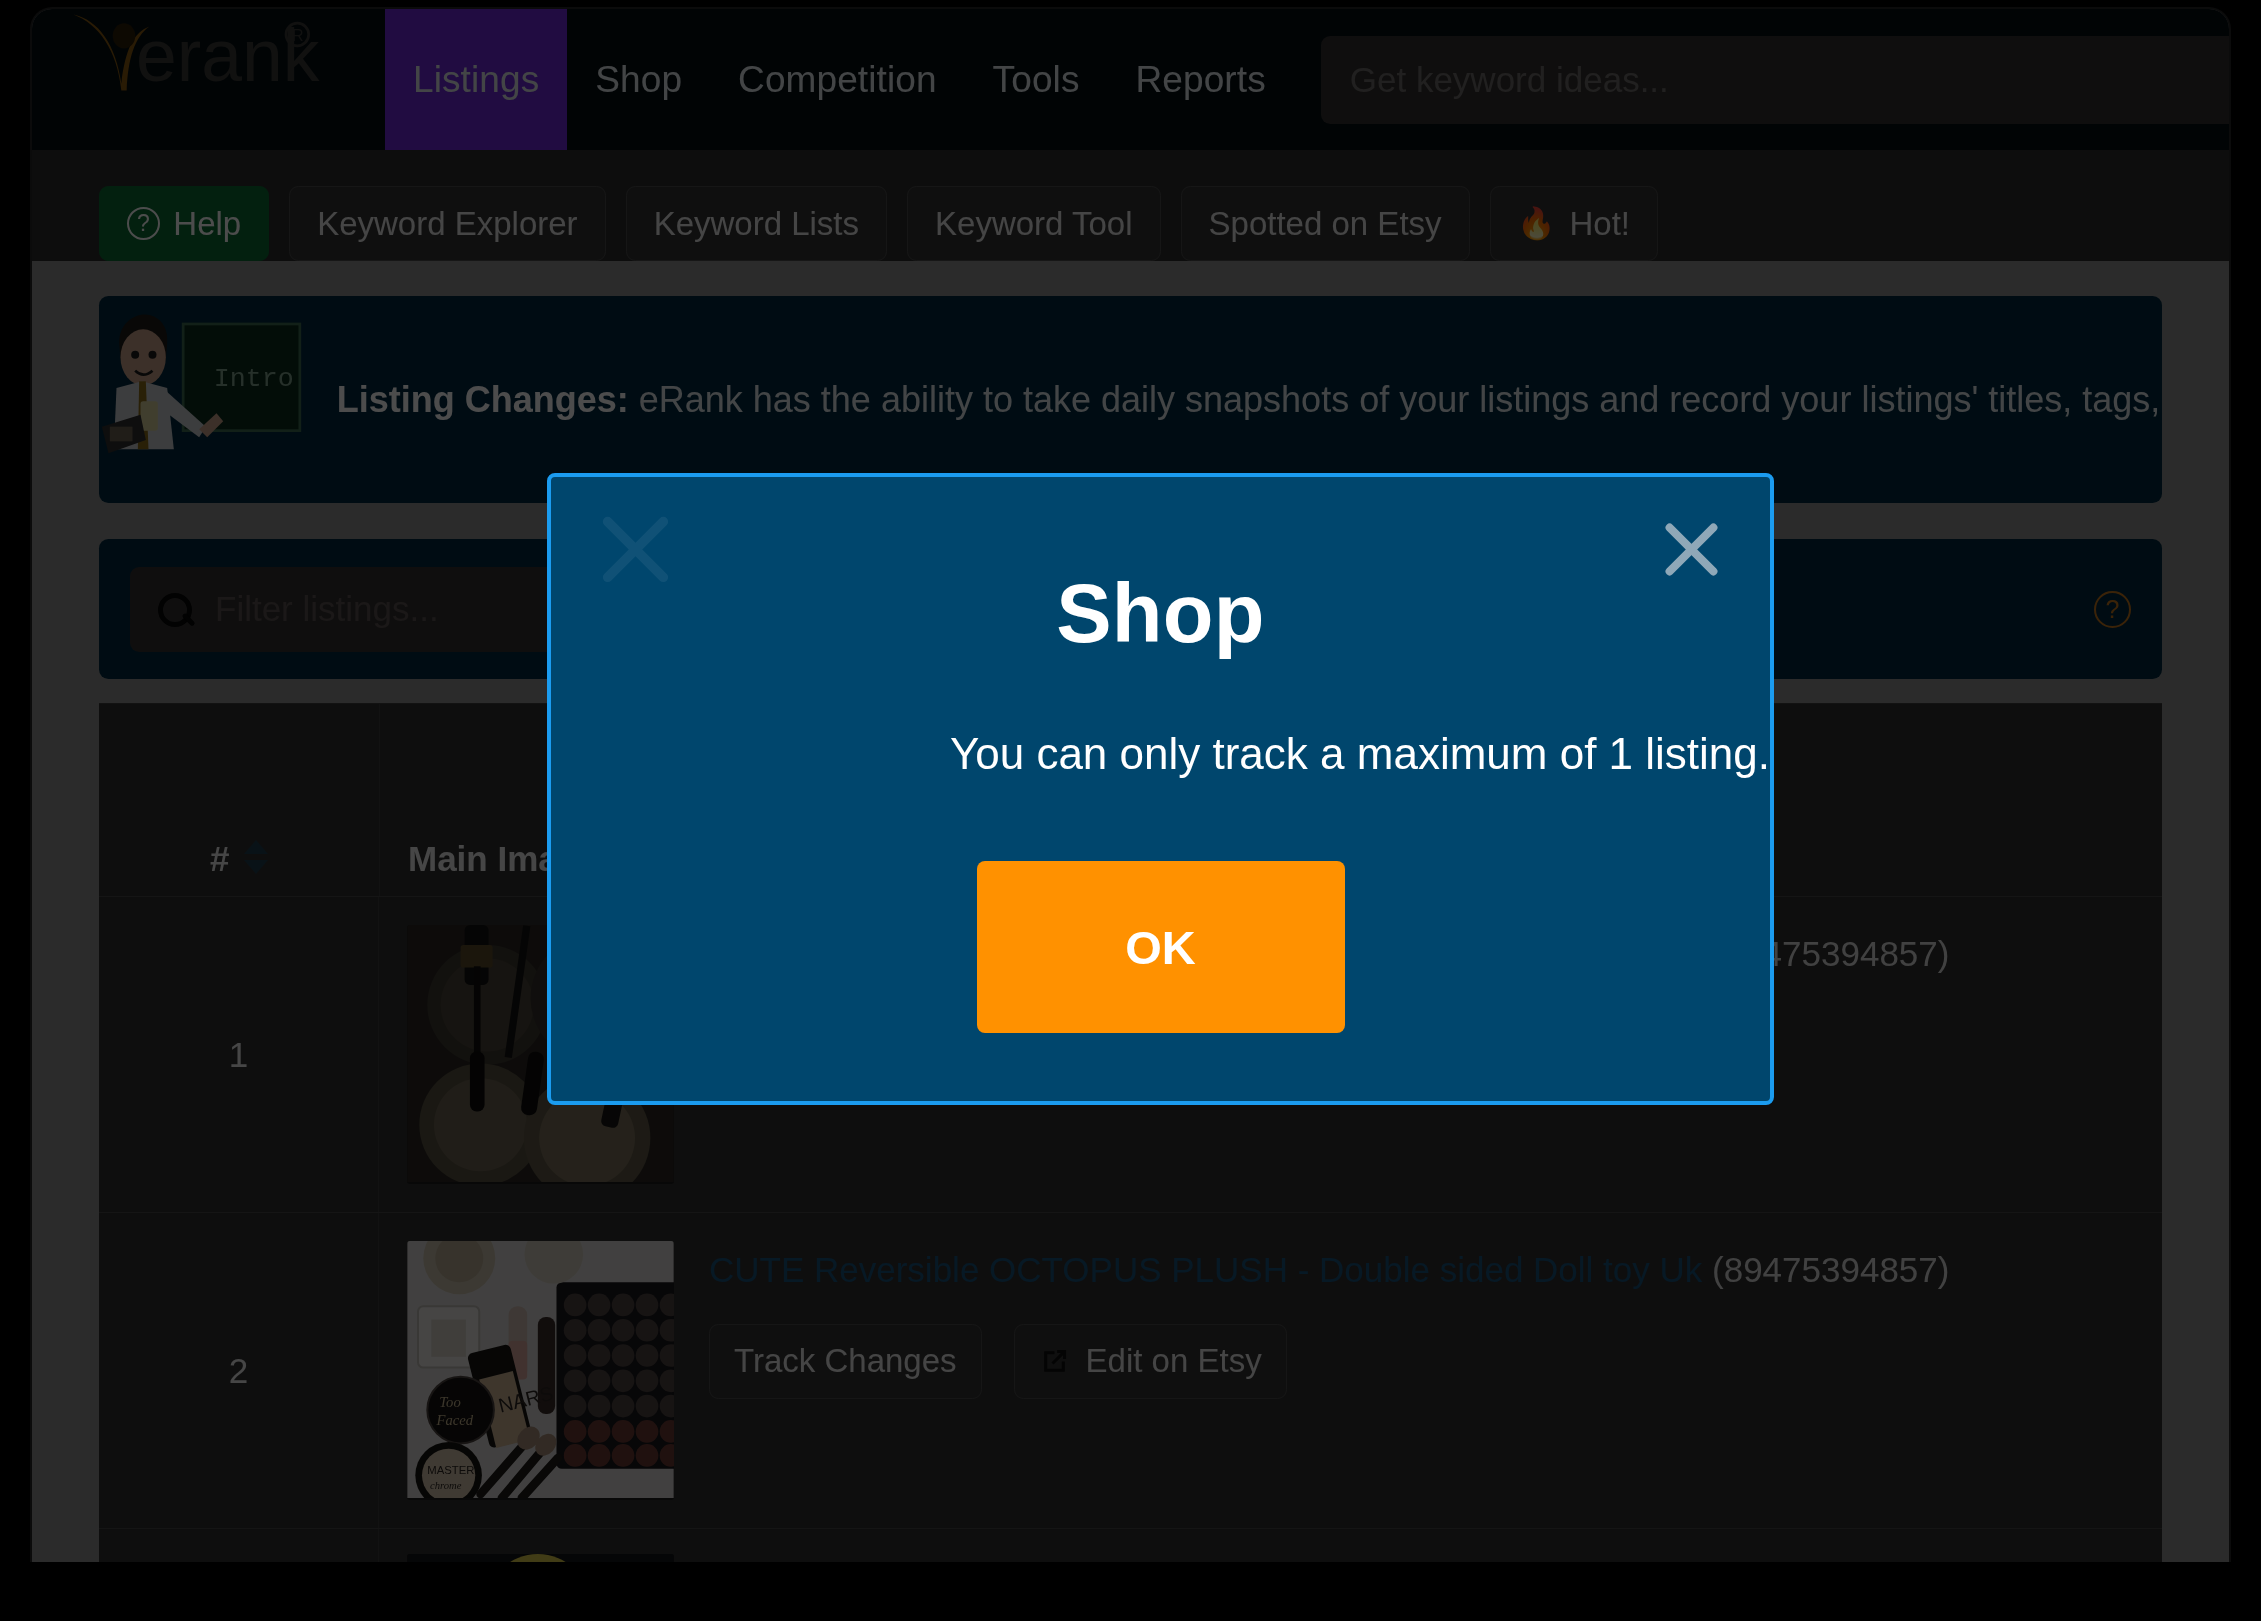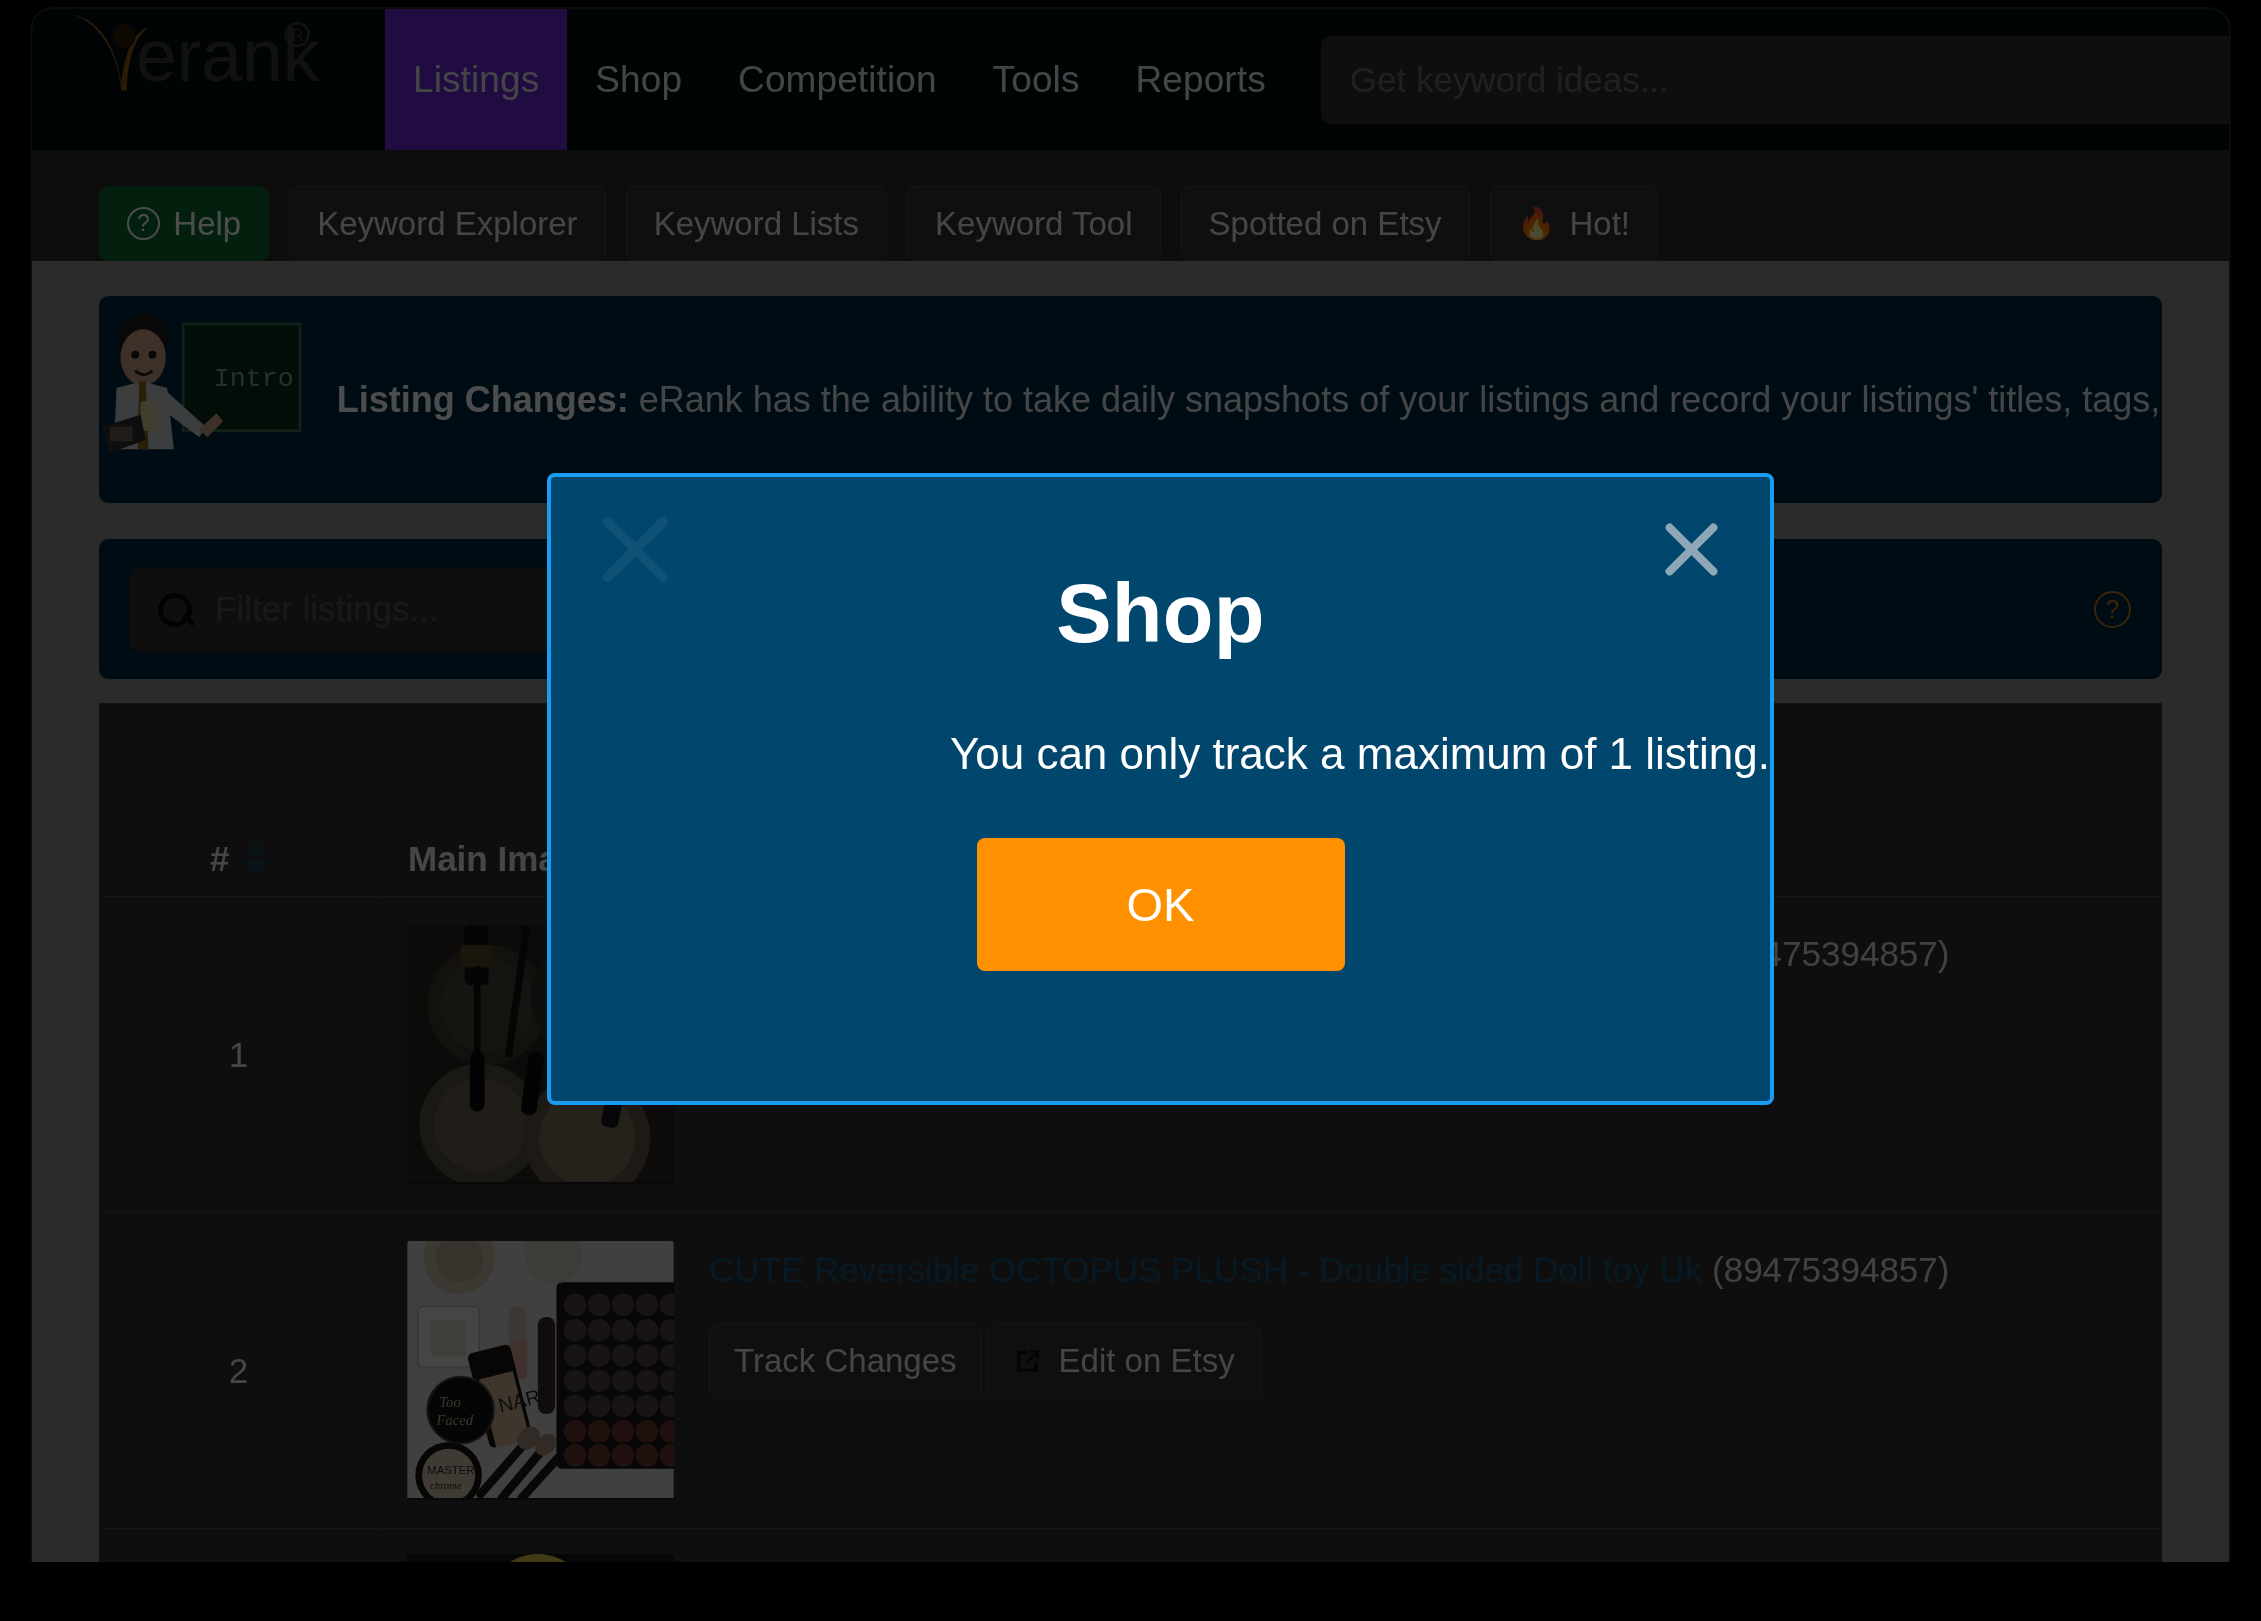--- a/index.html
+++ b/index.html
@@ -216,21 +216,21 @@
     border-radius:2.7px;
     flex:0 0 267px;
     background:#1b1b1b;
     position:relative; overflow:hidden;
   }
   .row-inner { display:flex; gap:35px; align-items:flex-start; }
   .row-right { padding-top:6.7px; }
   .listing-title { font-size:35px; line-height:1.25; white-space:nowrap; }
   .listing-title a { color:#17527c; text-decoration:none; }
   .listing-title .lid { color:#d8d8d8; }
-  .row-actions { display:flex; gap:5px; margin-top:32px;text-align:right; }
+  .row-actions { display:flex; gap:32px; margin-top:32px;text-align:right; }
   .abtn {
     height:75px;
     display:flex; align-items:center; gap:16px;
     padding:0 24px;
     border:1.3px solid #4a4a4a; border-radius:9.3px;
     background:#333;
     color:#e6e6e6; font-size:33px;
     white-space:nowrap;
   }
   .ext-icon { width:31px; height:31px; flex:0 0 31px; }
@@ -266,25 +266,25 @@
   #modal-msg {
     text-align:right;
     color:#ffffff;
     font-size:44px;
     margin-top:67px;
     font-weight:400;
     padding-left:24px;
   }
   #modal-ok {
     display:block;
-    margin:59px auto 0 auto;
-    width:368px; height:133px;
+    margin:82px auto 0 auto;
+    width:368px; height:172px;
     background:#ff9100;
     border:none; border-radius:8px;
-    color:#ffffff; font-size:47px; font-weight:normal;
+    color:#ffffff; font-size:47px; font-weight:bold;
     font-family:"Liberation Sans", sans-serif;
     cursor:pointer;
   }
 
   
   #bottom-fill {
     position:absolute; left:0; bottom:0;
     width:2261px; height:59px; background:#000;
   }
 </style>

